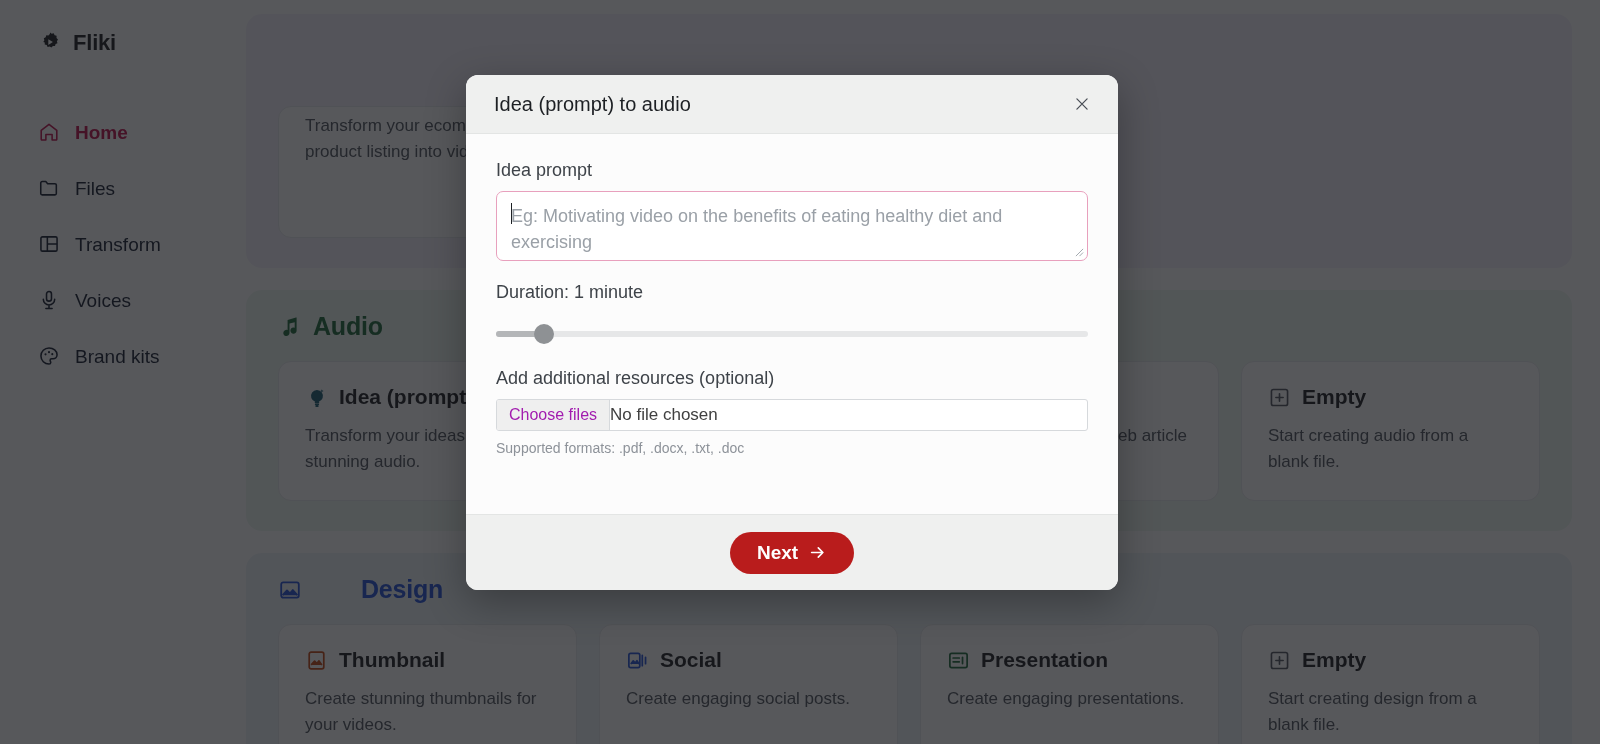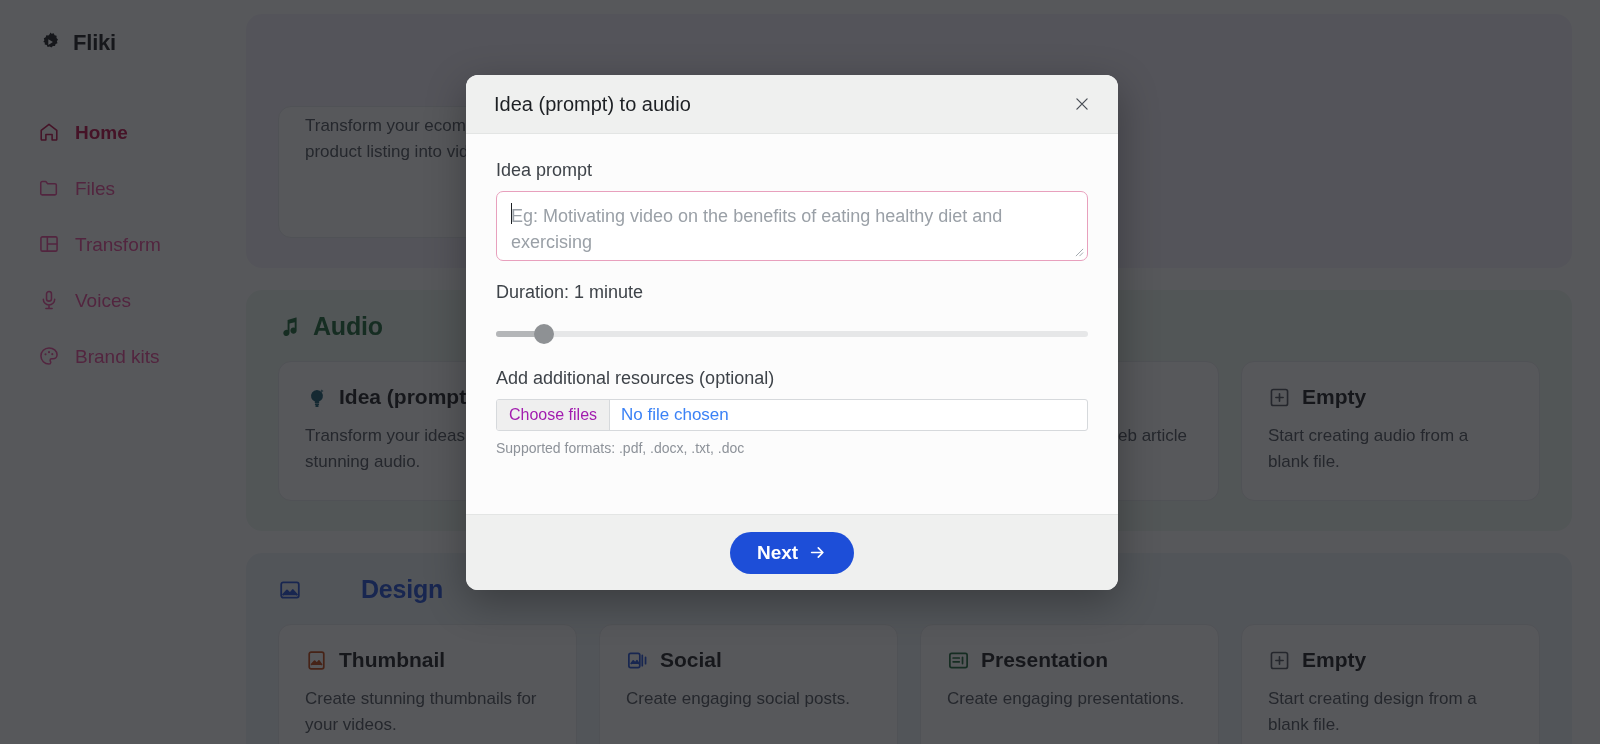--- a/index.html
+++ b/index.html
@@ -34,21 +34,21 @@
     padding: 0 0 0 30px; height: 42px;
   }
   .brand-mark { width: 24px; height: 24px; flex: 0 0 24px; }
   .brand-name {
     font-size: 22px; font-weight: 700; color: #16181c; letter-spacing: -0.2px;
   }
   .nav { margin-top: 40px; }
   .nav-item {
     display: flex; align-items: center; gap: 15px;
     padding: 0 0 0 30px; height: 56px;
-    color: #ec4899; font-size: 19px;
+    color: #0f172a; font-size: 19px;
   }
   .nav-item .nav-ico { width: 22px; height: 22px; flex: 0 0 22px; display:block; }
   .nav-item.active { color: #be0a47; }
   .nav-item.active .nav-label { font-weight: 700; }
   .nav-label { line-height: 1; }
 
   
   .main {
     flex: 1 1 auto; min-width: 0;
     display: flex; flex-direction: column;
@@ -231,36 +231,35 @@
   .file-btn {
     display: flex; align-items: center; justify-content: center;
     padding: 0 12px;
     background: #efefef;
     border-right: 1px solid #d6d9dc;
     font-size: 16px; color: #a21caf;
     white-space: nowrap;
   }
   .file-status {
     display: flex; align-items: center;
-    padding-left: 11px;
-    font-size: 17px; color: #3b82f6;
+    font-size: 17px; color: #404040;
   }
   .file-hint { font-size: 14px; color: #8d9299; }
 
   .modal-footer {
     flex: 0 0 76px; height: 76px;
     background: #eff0ef;
     border-top: 1px solid #e3e5e4;
     display: flex; align-items: center; justify-content: center;
   }
   .next-btn {
     display: flex; align-items: center; gap: 10px;
     height: 42px; padding: 0 27px;
     border-radius: 21px;
-    background: #1d4ed8;
+    background: #b91c1c;
     color: #ffffff; font-size: 19px; font-weight: 700;
     border: none;
     font-family: "Liberation Sans", sans-serif;
   }
   .next-btn svg { width: 19px; height: 19px; display:block; }
 </style>
 </head>
 <body>
 
 <div id="app">

